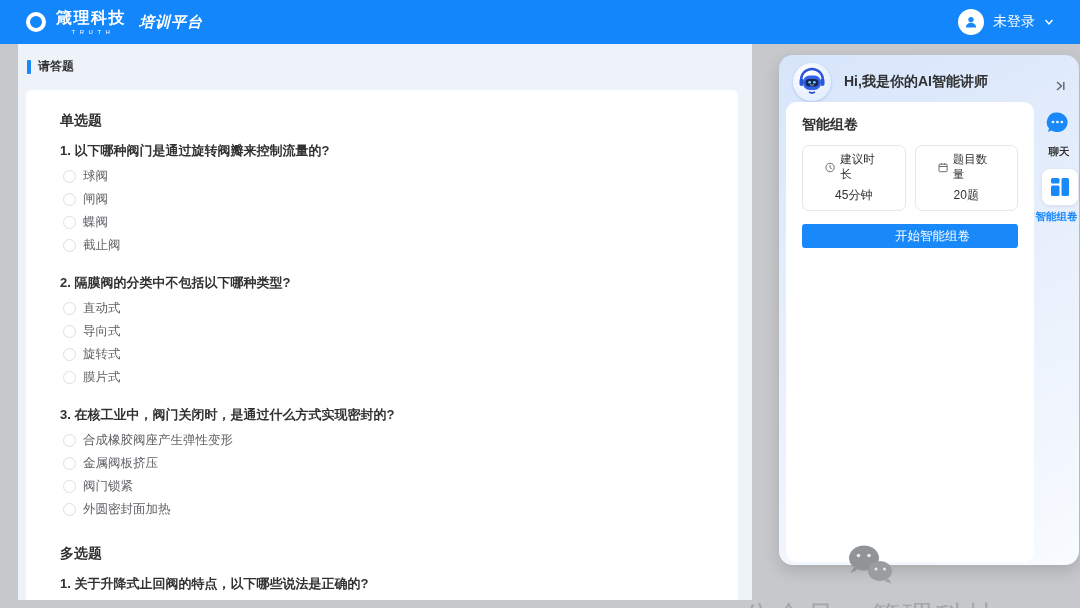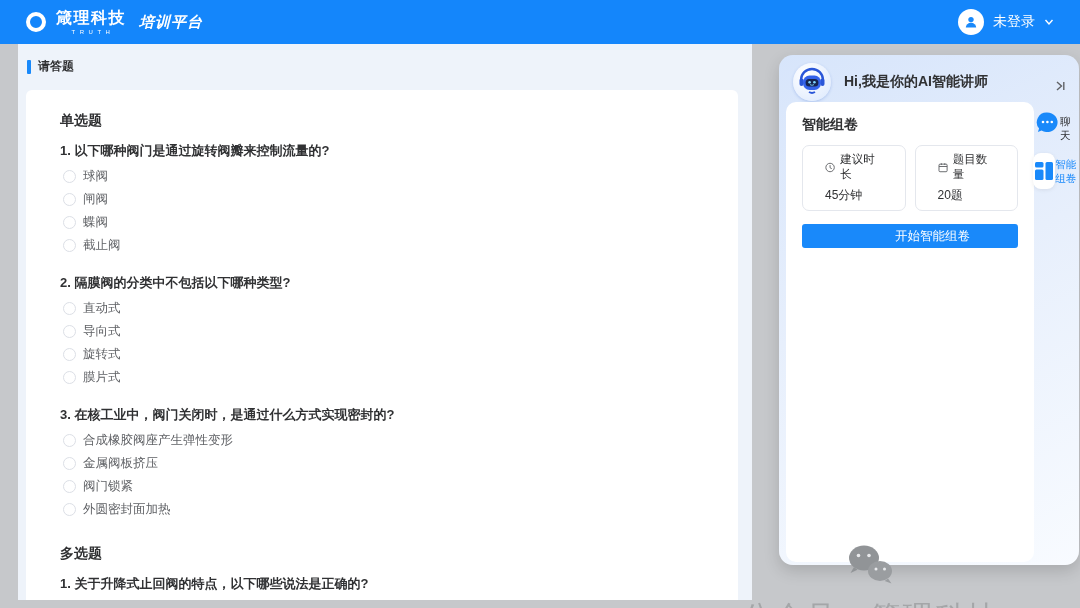--- a/index.html
+++ b/index.html
@@ -87,32 +87,32 @@
     flex:1; height:26px; border:1px solid #dcdfe6; border-radius:4px;
     display:flex; align-items:center; justify-content:space-between;
     padding:0 8px; cursor:pointer; background:#fff;
   }
   .select-box span { font-size:12px; color:#606266; }
   .info-row { display:flex; gap:9px; margin-top:11px; }
   .info-box {
     flex:1; border:1px solid #e4e7ed; border-radius:7px; padding:6px 22px;
   }
   .info-label { display:flex; align-items:center; gap:5px; font-size:11.5px; color:#303133; }
-  .info-value { font-size:12px; color:#303133; margin-top:5px; }
+  .info-value { font-size:12px; color:#303133; margin-top:5px;text-align:center; }
   .start-btn {
     margin-top:13px; width:100%; height:24px; background:#1989fa;
     border:none; border-radius:3px; color:#fff; font-size:12.5px;
     cursor:pointer; font-family:inherit;padding-left:45px;
   }
 
   .tab-strip {
     position:absolute; right:0; top:47px; width:45px;
     display:flex; flex-direction:column; align-items:center; padding-top:8px;
   }
-  .tab-item { display:flex; flex-direction:row; align-items:flex-start; cursor:pointer; }
+  .tab-item { display:flex; flex-direction:column; align-items:flex-end; cursor:pointer;font-weight:bold; }
   .tab-label { font-size:10.5px; color:#303133; margin-top:5px; }
   .tab-item.active .tab-icon-wrap {
     width:36px; height:36px; background:#fff; border-radius:8px;
     display:flex; align-items:center; justify-content:center;
     box-shadow:0 1px 4px rgba(0,0,0,.08);
   }
   .tab-item.active .tab-label { color:#1989fa; }
   .tab-item + .tab-item { margin-top:10px; }
 
   

